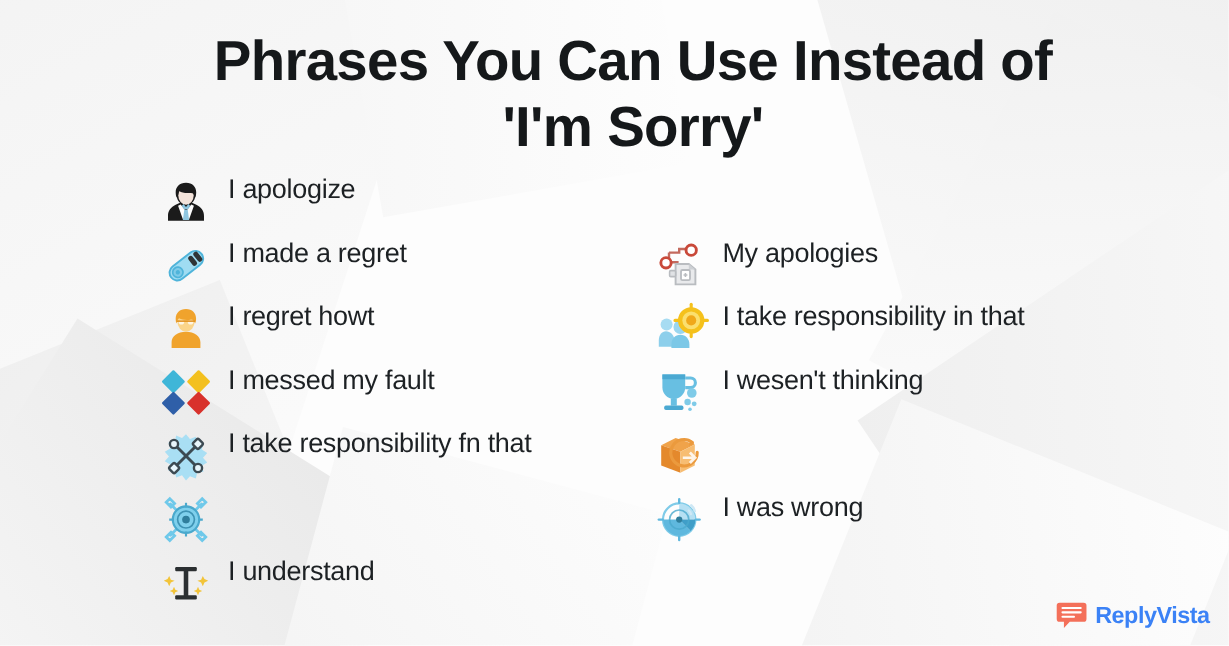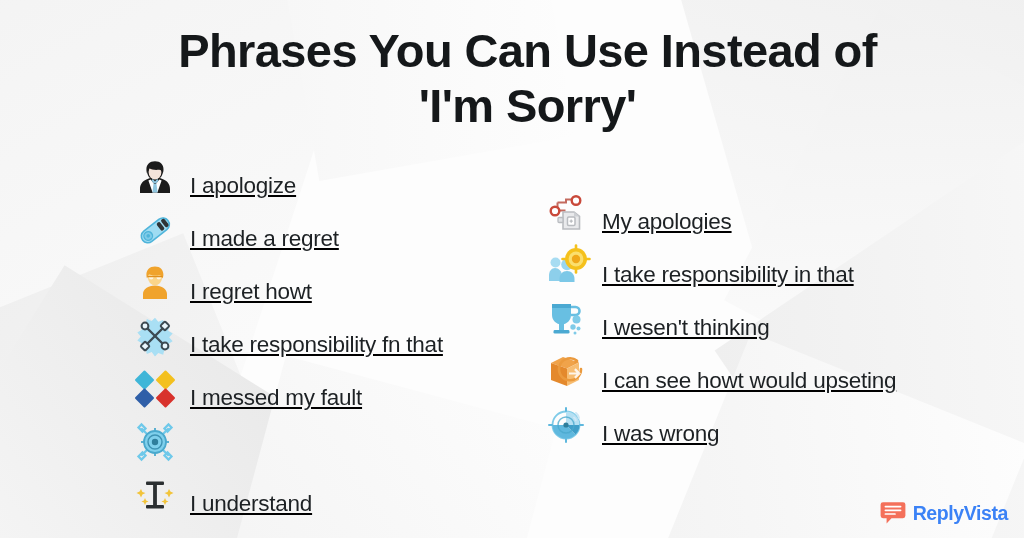--- a/index.html
+++ b/index.html
@@ -64,27 +64,26 @@
     color:#15181a;
     padding:0 55px;
     font-family:"Liberation Sans", sans-serif;
     margin-left:31px;
   }
   #title .ln { display:block; }
 
   
   .col { position:absolute; }
   #col-left  { left:133px; top:146px; width:400px; }
-  #col-right { left:545px; top:182px; width:420px; }
+  #col-right { left:545px; top:199px; width:420px; }
 
   .item {
     display:flex;
-    align-items:flex-end;
+    align-items:flex-start;
     height:53px;
-    text-decoration:underline;
   }
   .item .icon {
     width:46px; height:44px;
     flex:0 0 46px;
     position:relative;
     margin-right:11px;
   }
   .item .label {
     font-size:22.5px;
     color:#1d2124;
@@ -179,44 +178,44 @@
             <ellipse cx="25.8" cy="16.6" rx="2.2" ry="1.9" fill="#fff" opacity=".75"></ellipse>
             <path d="M14.3 15.6h15.4" stroke="#e0901e" stroke-width="1.3" fill="none"></path>
           </svg>
         </span>
         <span class="label">I regret howt</span>
       </div>
 
       <div class="item">
         <span class="icon">
           <svg viewBox="0 0 44 44" width="44" height="44">
+            <rect x="4.5" y="6" width="14" height="14" rx="1" transform="rotate(45 11.5 13)" fill="#3fb6d8"></rect>
+            <rect x="25.5" y="6" width="14" height="14" rx="1" transform="rotate(45 32.5 13)" fill="#f3c01e"></rect>
+            <rect x="4.5" y="24" width="14" height="14" rx="1" transform="rotate(45 11.5 31)" fill="#2f5fa8"></rect>
+            <rect x="25.5" y="24" width="14" height="14" rx="1" transform="rotate(45 32.5 31)" fill="#d8322c"></rect>
+          </svg>
+        </span>
+        <span class="label">I messed my fault</span>
+      </div>
+
+      <div class="item">
+        <span class="icon">
+          <svg viewBox="0 0 44 44" width="44" height="44">
             <path d="M22 3l3.6 4.4 5.3-2.1 1.3 5.6 5.7.6-1.6 5.5 4.9 3-3.8 4.3 3.8 4.3-4.9 3 1.6 5.5-5.7.6-1.3 5.6-5.3-2.1L22 45l-3.6-4.8-5.3 2.1-1.3-5.6-5.7-.6 1.6-5.5-4.9-3 3.8-4.3-3.8-4.3 4.9-3-1.6-5.5 5.7-.6 1.3-5.6 5.3 2.1z" fill="#a9dff4" transform="scale(.92) translate(1.9 1.1)"></path>
             <g stroke="#3c4a52" stroke-width="2.4" stroke-linecap="round">
               <line x1="12" y1="12" x2="32" y2="32"></line>
               <line x1="32" y1="12" x2="12" y2="32"></line>
             </g>
             <circle cx="12" cy="12" r="3.4" fill="#e8f6fc" stroke="#3c4a52" stroke-width="2"></circle>
             <circle cx="32" cy="32" r="3.4" fill="#e8f6fc" stroke="#3c4a52" stroke-width="2"></circle>
             <rect x="28.6" y="8.6" width="6.6" height="6.6" rx="1.4" fill="#e8f6fc" stroke="#3c4a52" stroke-width="2" transform="rotate(45 31.9 11.9)"></rect>
             <rect x="8.8" y="28.8" width="6.6" height="6.6" rx="1.4" fill="#e8f6fc" stroke="#3c4a52" stroke-width="2" transform="rotate(45 12.1 32.1)"></rect>
           </svg>
         </span>
         <span class="label">I take responsibility fn that</span>
-      </div>
-
-      <div class="item">
-        <span class="icon">
-          <svg viewBox="0 0 44 44" width="44" height="44">
-            <rect x="4.5" y="6" width="14" height="14" rx="1" transform="rotate(45 11.5 13)" fill="#3fb6d8"></rect>
-            <rect x="25.5" y="6" width="14" height="14" rx="1" transform="rotate(45 32.5 13)" fill="#f3c01e"></rect>
-            <rect x="4.5" y="24" width="14" height="14" rx="1" transform="rotate(45 11.5 31)" fill="#2f5fa8"></rect>
-            <rect x="25.5" y="24" width="14" height="14" rx="1" transform="rotate(45 32.5 31)" fill="#d8322c"></rect>
-          </svg>
-        </span>
-        <span class="label">I messed my fault</span>
       </div>
 
       <div class="item">
         <span class="icon">
           <svg viewBox="0 0 44 44" width="44" height="44">
             <g stroke="#6fc9ea" stroke-width="2.3" stroke-linecap="round" fill="none">
               <path d="M9 9l5 5M35 9l-5 5M9 35l5-5M35 35l-5-5"></path>
               <path d="M5.5 7.5l3-3 4 4-3 3zM38.5 7.5l-3-3-4 4 3 3zM5.5 36.5l3 3 4-4-3-3zM38.5 36.5l-3 3-4-4 3-3z"></path>
             </g>
             <circle cx="22" cy="22" r="11" fill="#7fd0ec" stroke="#4aa9cd" stroke-width="1.8"></circle>
@@ -318,21 +317,20 @@
             <path d="M6 13l12-6 16 5.5-12 6z" fill="#f0a34a"></path>
             <path d="M6 13v17l16 6V18.5z" fill="#e4892c"></path>
             <path d="M22 18.5L34 12.5V30l-12 6z" fill="#f7bd72"></path>
             <g fill="none" stroke="#eb9a3d" stroke-width="2.6" stroke-linecap="round">
               <path d="M36 19a11 11 0 1 1-4-8.2"></path>
             </g>
             <path d="M30.5 8.5l3 3.5-4.4 1.4z" fill="#eb9a3d"></path>
             <path d="M24 22.5h7.5l-2.4-2.6 1.6-1.6 5.2 5.2-5.2 5.2-1.6-1.6 2.4-2.6H24z" fill="#fff" opacity=".85"></path>
           </svg>
         </span>
-        <span class="label">I can see howt would upseting</span>
       </div>
 
       <div class="item">
         <span class="icon">
           <svg viewBox="0 0 44 44" width="44" height="44">
             <circle cx="21" cy="22" r="13.5" fill="none" stroke="#7fcbe8" stroke-width="1.8"></circle>
             <path d="M21 22V8.5A13.5 13.5 0 0 1 34.5 22z" fill="#b5e0f3"></path>
             <path d="M21 22l9.5 9.5A13.5 13.5 0 0 1 7.5 22z" fill="#5fb8de"></path>
             <path d="M21 22h13.5a13.5 13.5 0 0 1-4 9.5z" fill="#3f9ec8"></path>
             <circle cx="21" cy="22" r="8" fill="none" stroke="#4aa9cd" stroke-width="1.4" opacity=".8"></circle>

